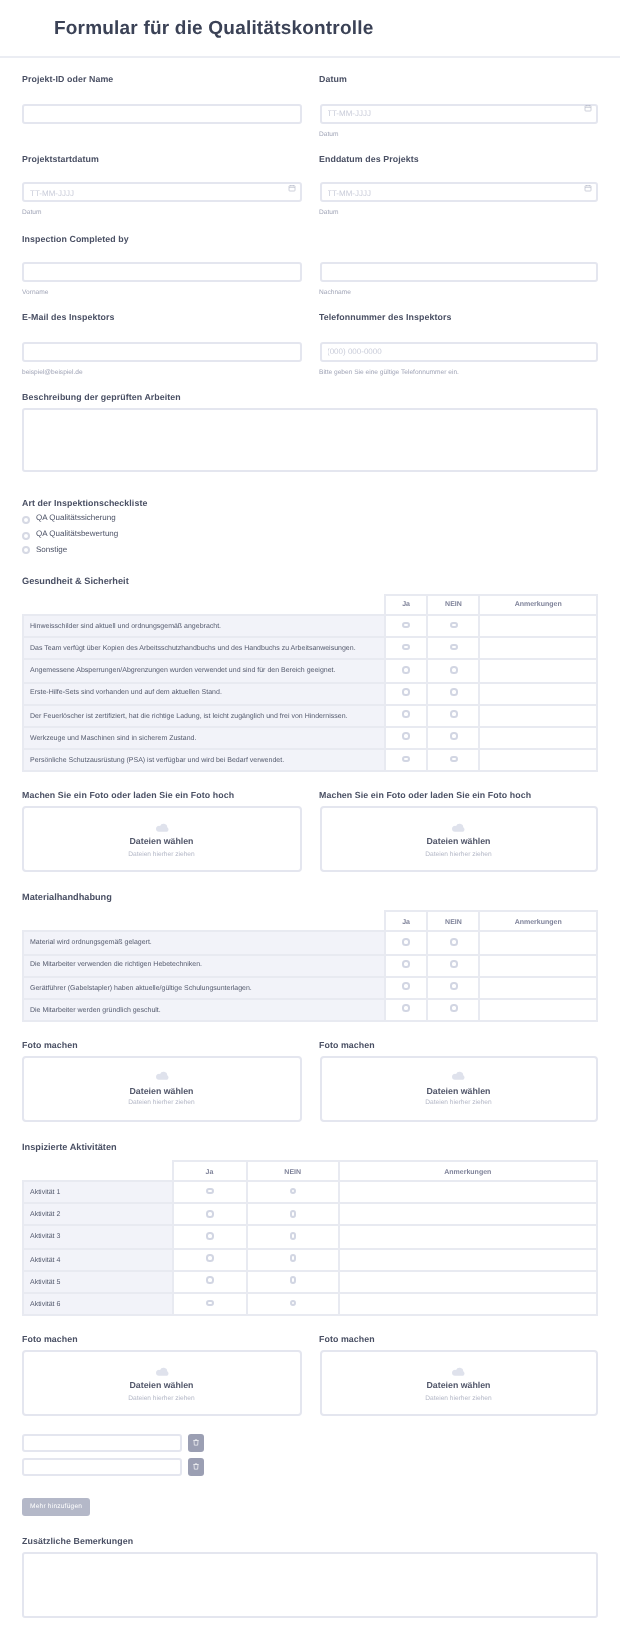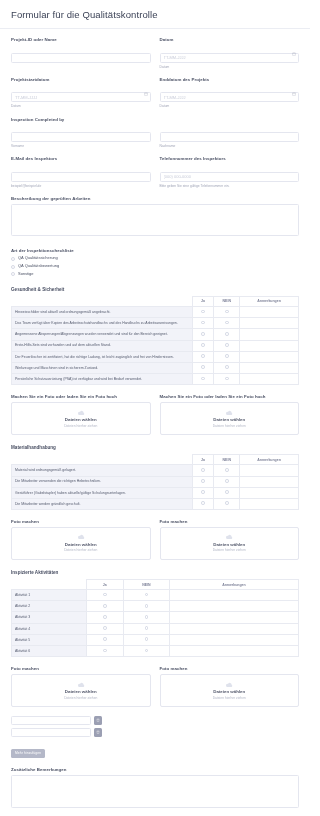--- a/index.html
+++ b/index.html
@@ -9,24 +9,24 @@
     background: #ffffff;
     font-family: "Liberation Sans", sans-serif;
     color: #3f4254;
     overflow: hidden;
   }
   .page { width: 310px; height: 816px; position: relative; background:#fff; }
 
   
   .form-title {
     font-size: 9.5px;
-    font-weight: 400;
+    font-weight: 700;
     color: #3b4256;
     letter-spacing: .1px;
-    padding: 9px 11px 8px 11px;
+    padding: 9px 11px 8px 27px;
   }
   .title-rule { height:1px; background:#ebedf3; margin:0 0 0 0; }
 
   .body-wrap { padding: 8px 11px 0 11px; }
 
   
   .row { display:flex; gap:9px; margin-bottom: 8px; }
   .col { flex:1 1 0; min-width:0; }
   .col-full { width:100%; }
 

